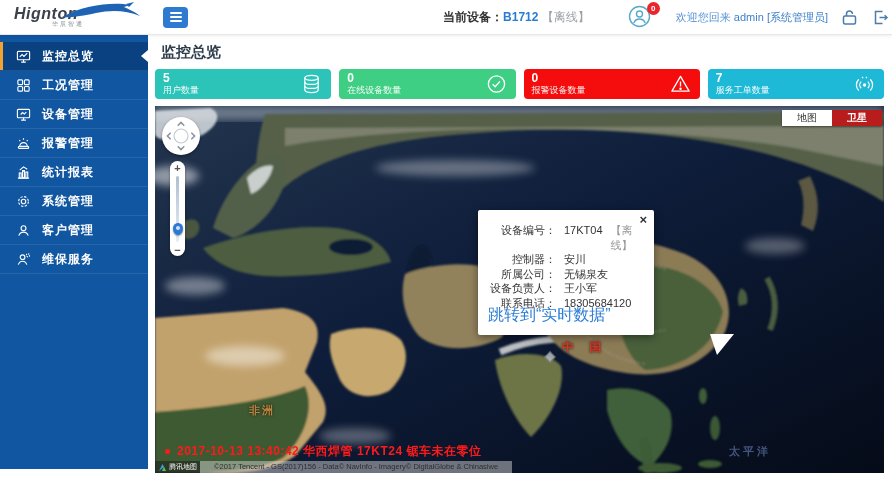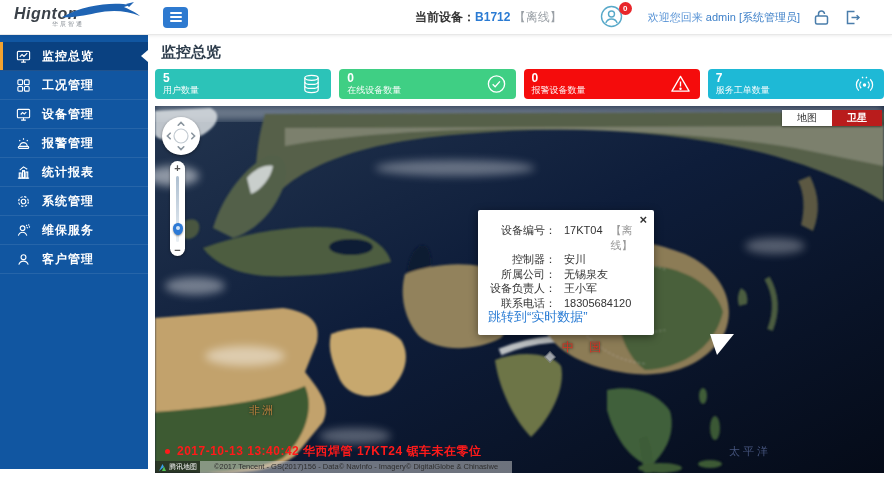--- a/index.html
+++ b/index.html
@@ -11,21 +11,21 @@
   .topbar { position:absolute; left:0; top:0; width:892px; height:35px; background:#fff;
     border-bottom:1px solid #e8e8e8; box-shadow:0 1px 3px rgba(0,0,0,.08); z-index:30;
     display:flex; align-items:center; }
   .logo-area { width:148px; height:35px; position:relative; padding-left:14px; display:flex; flex-direction:column; justify-content:center; }
   .logo-name { font-size:16px; font-weight:bold; font-style:italic; color:#3a4149; letter-spacing:.5px; line-height:15px; }
   .logo-tagline { font-size:6px; color:#8a9097; letter-spacing:2px; margin-left:38px; line-height:7px; }
   .logo-swoosh { position:absolute; right:6px; top:2px; }
   .menu-toggle { margin-left:15px; width:25px; height:21px; background:#2e7ad0; border:none; border-radius:4px;
     display:flex; flex-direction:column; justify-content:center; align-items:center; gap:2px; cursor:pointer; }
   .menu-toggle i { display:block; width:12px; height:2px; background:#fff; border-radius:1px; }
-  .topbar-right { margin-left:auto; display:flex; align-items:center; gap:12px; padding-right:30px; }
+  .topbar-right { margin-left:auto; display:flex; align-items:center; gap:12px; padding-right:2px; }
   .cur-device { font-size:12px; font-weight:bold; color:#333; }
   .cur-device .dev-val { color:#2b7bd3; }
   .cur-device .dev-status { color:#9aa0a6; font-weight:normal; }
   .user-wrap { position:relative; width:26px; height:24px; margin-left:26px; cursor:pointer; }
   .badge { position:absolute; top:-3px; right:-6px; min-width:13px; height:13px; background:#e8262b; color:#fff;
     border-radius:7px; font-size:8px; line-height:13px; text-align:center; padding:0 3px; font-weight:bold; }
   .welcome { font-size:11px; color:#5b95d6; margin-left:10px; }
   .welcome .user-name { color:#3f81c9; }
   .icon-btn { background:none; border:none; cursor:pointer; display:flex; align-items:center; }
 
@@ -45,21 +45,21 @@
   .page-title { font-size:15px; font-weight:bold; color:#2f3e4d; margin:8px 0 7px 6px; }
   .cards { display:flex; gap:8px; padding:0 0 0 0; }
   .stat-card { flex:1; height:30px; border-radius:4px; position:relative; color:#fff; padding:3px 8px; cursor:pointer; }
   .stat-value { font-size:12px; font-weight:bold; line-height:13px; }
   .stat-label { font-size:9px; line-height:10px; opacity:.95; }
   .stat-icon { position:absolute; right:9px; top:50%; transform:translateY(-50%); }
 
   
   .map { position:relative; margin-top:7px; width:729px; height:367px; background:#0b1830; overflow:hidden; }
   .map svg.world { position:absolute; inset:0; }
-  .map-label { position:absolute; font-weight:normal; text-shadow:0 0 3px rgba(0,0,0,.8); pointer-events:none;padding-left:44px; }
+  .map-label { position:absolute; font-weight:bold; text-shadow:0 0 3px rgba(0,0,0,.8); pointer-events:none;padding-left:44px; }
   .lbl-china { left:363px; top:233px; font-size:12px; color:#d63426; letter-spacing:6px; }
   .lbl-africa { left:50px; top:297px; font-size:11px; color:#c98540; letter-spacing:2px; opacity:.9; }
   .lbl-pacific { left:530px; top:338px; font-size:11px; color:#46557e; letter-spacing:3px; text-shadow:none; }
 
   .pan-ctl { position:absolute; left:7px; top:11px; width:38px; height:38px; background:#fff; border-radius:50%;
     box-shadow:0 1px 3px rgba(0,0,0,.4); cursor:pointer; }
   .zoom-slider { position:absolute; left:15px; top:55px; width:15px; height:95px; background:#fff; border-radius:8px;
     box-shadow:0 1px 3px rgba(0,0,0,.4); }
   .zs-plus,.zs-minus { position:absolute; left:0; width:15px; text-align:center; font-size:11px; font-weight:bold; color:#555; cursor:pointer; }
   .zs-plus { top:1px; } .zs-minus { bottom:0px; }
@@ -75,21 +75,21 @@
 
   
   .popup { position:absolute; left:323px; top:104px; width:176px; height:125px; background:#fff; border-radius:2px;
     box-shadow:0 2px 8px rgba(0,0,0,.45); padding:13px 10px 8px 8px; z-index:10; }
   .popup::after { content:""; position:absolute; left:232px; top:124px; border-top:21px solid #fff;
     border-left:7px solid transparent; border-right:17px solid transparent; }
   .popup-close { position:absolute; right:7px; top:3px; font-size:13px; font-weight:bold; color:#333; cursor:pointer; line-height:13px; }
   .popup-row { display:flex; font-size:11px; color:#333; line-height:14.5px;gap:8px; }
   .popup-row .pr-label { width:70px; text-align:right; flex:0 0 auto; }
   .popup-row .pr-extra { margin-left:auto; color:#999; padding-right:4px; }
-  .popup-link { position:absolute; left:10px; bottom:9px; font-size:13px; color:#2a7cd4; cursor:pointer; }
+  .popup-link { position:absolute; left:10px; bottom:9px; font-size:16px; color:#2a7cd4; cursor:pointer; }
 
   .device-marker { position:absolute; left:391px; top:247px; width:8px; height:8px; background:#b9bdc2;
     border:1px solid #7c8186; transform:rotate(45deg); opacity:.85; }
 
   .ticker { position:absolute; left:10px; bottom:13px; display:flex; align-items:center; gap:7px; z-index:5; }
   .ticker-dot { width:5px; height:5px; border-radius:50%; background:#ff1a1a; }
   .ticker-text { color:#ff1a1a; font-size:12px; font-weight:bold; letter-spacing:.5px; }
 
   .attribution { position:absolute; left:0; bottom:0; display:flex; align-items:stretch; height:12px; z-index:5; }
   .attr-logo { background:rgba(30,30,30,.55); color:#fff; font-size:7px; display:flex; align-items:center; gap:2px; padding:0 3px; }
@@ -192,32 +192,32 @@
     </div>
     <div class="side-item">
       <svg class="side-icon" width="15" height="15" viewBox="0 0 16 16" fill="none" stroke="#fff" stroke-width="1.2">
         <circle cx="8" cy="8" r="2.4"></circle>
           <circle cx="8" cy="8" r="5.2" stroke-dasharray="2.5 1.6"></circle>
       </svg>
       <span class="lbl">系统管理</span>
     </div>
     <div class="side-item">
       <svg class="side-icon" width="15" height="15" viewBox="0 0 16 16" fill="none" stroke="#fff" stroke-width="1.2">
+        <circle cx="8" cy="5.5" r="2.6"></circle>
+          <path d="M3 13.5c.8-2.5 2.6-3.8 5-3.8s4.2 1.3 5 3.8"></path>
+      </svg>
+      <span class="lbl">客户管理</span>
+    </div>
+    <div class="side-item">
+      <svg class="side-icon" width="15" height="15" viewBox="0 0 16 16" fill="none" stroke="#fff" stroke-width="1.2">
         <circle cx="7" cy="5.5" r="2.5"></circle>
           <path d="M2.5 13.5c.7-2.4 2.3-3.7 4.5-3.7s3.8 1.3 4.5 3.7"></path>
           <circle cx="12.8" cy="3.5" r="1.7" stroke-dasharray="1.4 1"></circle>
       </svg>
       <span class="lbl">维保服务</span>
-    </div>
-    <div class="side-item">
-      <svg class="side-icon" width="15" height="15" viewBox="0 0 16 16" fill="none" stroke="#fff" stroke-width="1.2">
-        <circle cx="8" cy="5.5" r="2.6"></circle>
-          <path d="M3 13.5c.8-2.5 2.6-3.8 5-3.8s4.2 1.3 5 3.8"></path>
-      </svg>
-      <span class="lbl">客户管理</span>
     </div>
   </nav>
 
   <main class="main">
     <h1 class="page-title">监控总览</h1>
 
     <div class="cards">
       <div class="stat-card" style="background-color: rgb(44, 195, 184);">
         <div class="stat-value">5</div>
         <div class="stat-label">用户数量</div>

